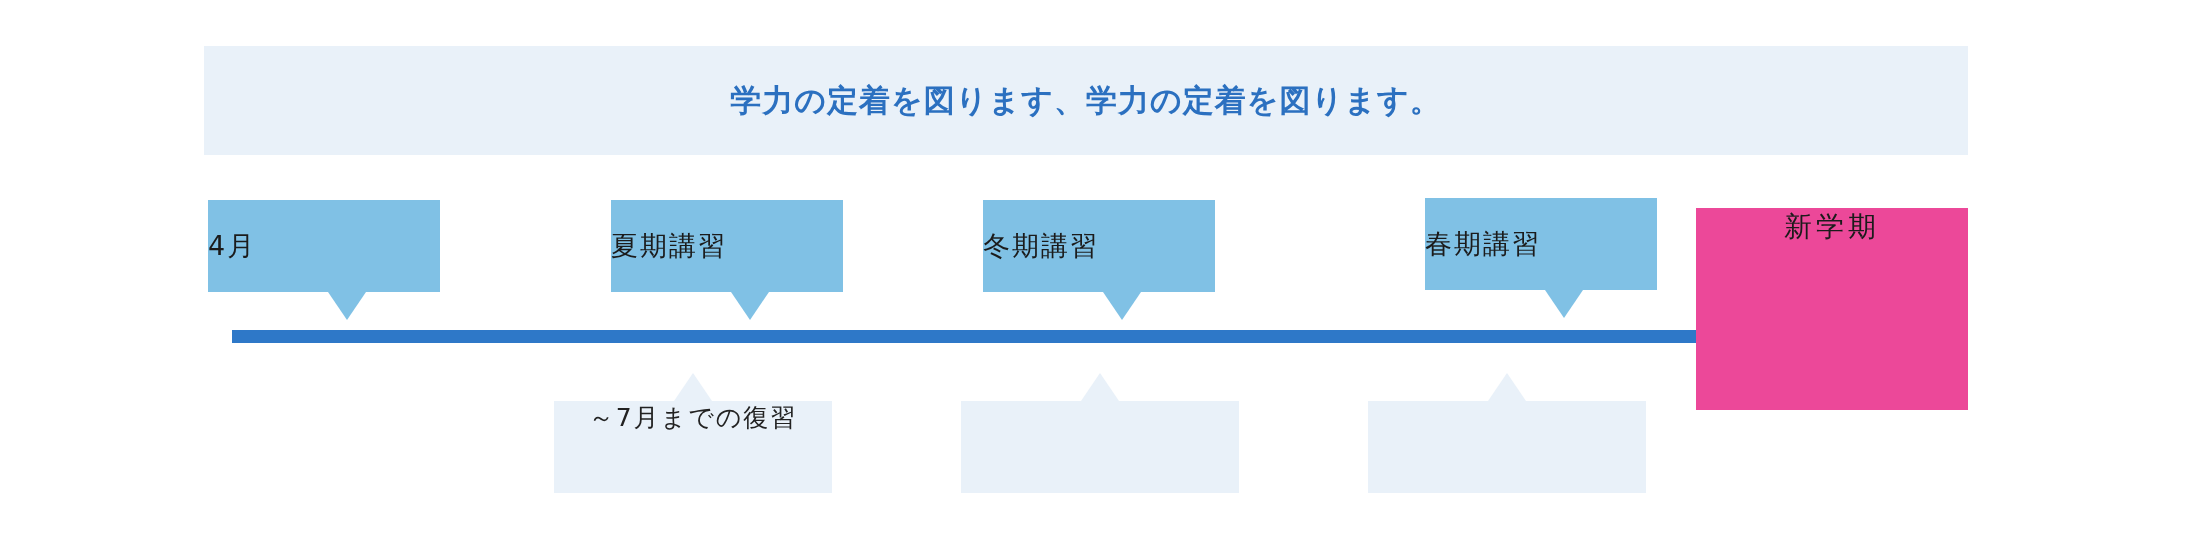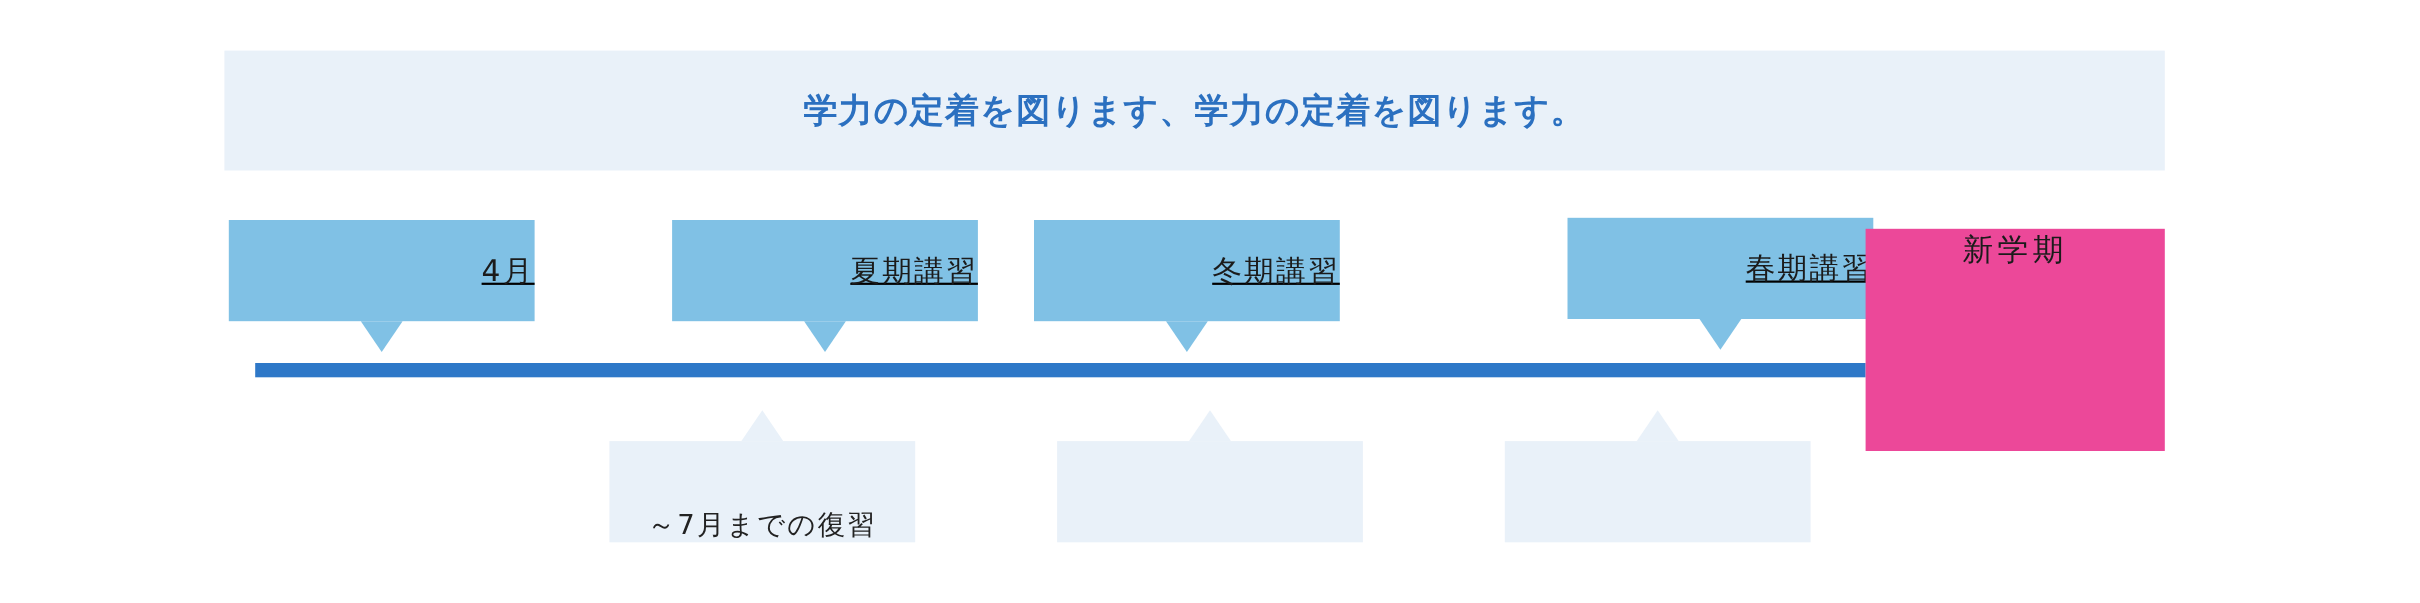--- a/index.html
+++ b/index.html
@@ -1,29 +1,29 @@
 <!DOCTYPE html>
 <html><head>
 <meta charset="utf-8">
 <style>
   html, body { margin:0; padding:0; background:#ffffff; }
   body { width:2200px; height:548px; position:relative; overflow:hidden;
          font-family:"DejaVu Sans", "Liberation Sans", sans-serif; }
   .banner { position:absolute; left:204px; top:46px; width:1764px; height:109px;
             background:#e9f1f9; display:flex; align-items:center; justify-content:center; }
   .banner-text { color:#2b70c0; font-weight:bold; font-size:31px; letter-spacing:1px; }
-  .top-box { position:absolute; width:278px; height:92px; background:#80c1e5;
-             display:flex; align-items:center; justify-content:flex-end;text-decoration:underline; }
+  .top-box { position:absolute; width:232px; height:92px; background:#80c1e5;
+             display:flex; align-items:center; justify-content:flex-start; }
   .top-box .label { color:#1b1b1b; font-size:27px; letter-spacing:2px; }
   .top-box .arrow-down { position:absolute; left:120px; top:92px; width:0; height:0;
              border-left:19px solid transparent; border-right:19px solid transparent;
              border-top:28px solid #80c1e5; }
   .timeline { position:absolute; left:232px; top:330px; width:1464px; height:13px; background:#2e78c8; }
   .bottom-box { position:absolute; top:401px; width:278px; height:92px; background:#e9f1f9;
-             display:flex; align-items:flex-end; justify-content:center; }
+             display:flex; align-items:flex-start; justify-content:center; }
   .bottom-box .label { color:#222222; font-size:25px; letter-spacing:2px; }
   .bottom-box .arrow-up { position:absolute; left:120px; top:-28px; width:0; height:0;
              border-left:19px solid transparent; border-right:19px solid transparent;
              border-bottom:28px solid #e9f1f9; }
   .goal-box { position:absolute; left:1696px; top:208px; width:272px; height:202px;
              background:#ec4899; display:flex; align-items:flex-start; justify-content:center; }
   .goal-box .label { color:#1b1b1b; font-size:28px; letter-spacing:4px; }
 </style>
 </head>
 <body>
@@ -35,21 +35,21 @@
 <div class="top-box" style="left:208px; top:200px;">
   <span class="label">4月</span>
   <span class="arrow-down"></span>
 </div>
 
 <div class="top-box" style="left:611px; top:200px;">
   <span class="label">夏期講習</span>
   <span class="arrow-down"></span>
 </div>
 
-<div class="top-box" style="left:940px; top:200px;">
+<div class="top-box" style="left:983px; top:200px;">
   <span class="label">冬期講習</span>
   <span class="arrow-down"></span>
 </div>
 
 <div class="top-box" style="left:1384px; top:198px;margin-left:41px;">
   <span class="label">春期講習</span>
   <span class="arrow-down"></span>
 </div>
 
 <div class="timeline"></div>

